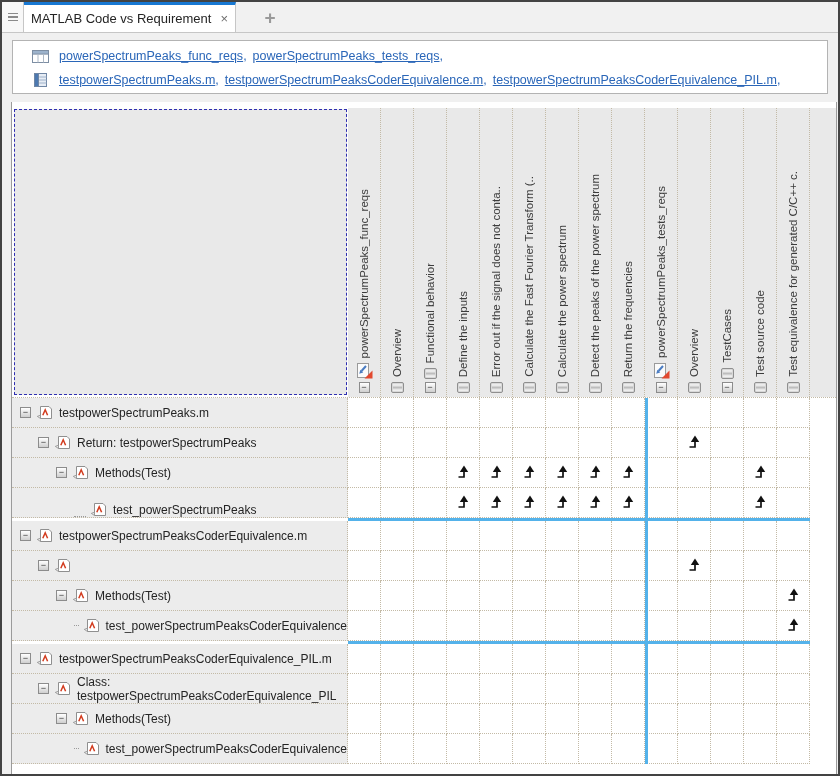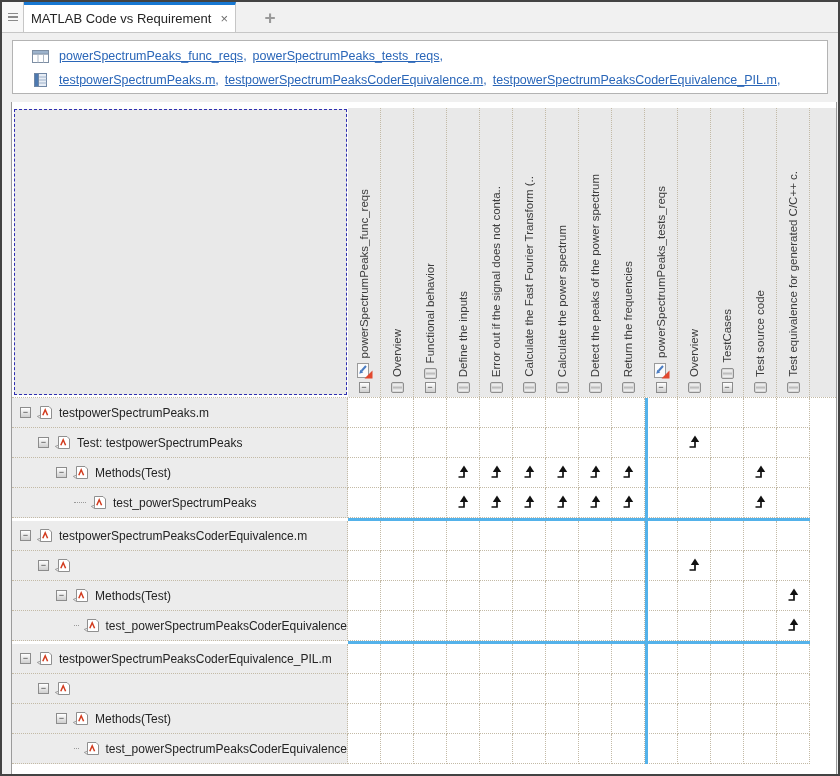--- a/index.html
+++ b/index.html
@@ -304,21 +304,21 @@
         <div class="mrow">
           <div class="rlabel" style="padding-left: 26px;">
             <div class="collapse">−</div>
             <span class="ricon">
               <svg width="17" height="15" viewBox="0 0 17 15">
                 <path d="M4.5 1.5 h8.5 l2.5 2.5 v9.5 h-11 z" fill="#ffffff" stroke="#8f8f8f"></path>
                 <path d="M4.5 13.5 l-3.2 -2.1 3.2 -1.3 z" fill="#e6e6e6" stroke="#8f8f8f" stroke-width="0.8"></path>
                 <path d="M6.8 10.2 L9.2 4.8 L11.6 10.2" stroke="#d23b1e" stroke-width="1.5" fill="none"></path>
               </svg>
             </span>
-            <span>Test: testpowerSpectrumPeaks</span>
+            <span>Return: testpowerSpectrumPeaks</span>
           </div>
           <div class="cell"></div>
           <div class="cell"></div>
           <div class="cell"></div>
           <div class="cell"></div>
           <div class="cell"></div>
           <div class="cell"></div>
           <div class="cell"></div>
           <div class="cell"></div>
           <div class="cell"></div>
@@ -387,95 +387,218 @@
           <div class="cell"></div>
           <div class="cell"></div>
           <div class="cell"></div>
           <div class="cell">
             <span><svg width="13" height="13" viewBox="0 0 13 13">
                 <path d="M1.5 12 H7 V6.5" stroke="#111111" stroke-width="1.7" fill="none"></path>
                 <path d="M7 0.5 L2.8 7 H11.2 Z" fill="#111111"></path>
               </svg></span>
           </div>
           <div class="cell"></div>
+        </div>
+        <div class="mrow">
+          <div class="rlabel" style="padding-left: 62px; align-items: flex-end;">
+            <div class="connector"></div>
+            <span class="ricon">
+              <svg width="17" height="15" viewBox="0 0 17 15">
+                <path d="M4.5 1.5 h8.5 l2.5 2.5 v9.5 h-11 z" fill="#ffffff" stroke="#8f8f8f"></path>
+                <path d="M4.5 13.5 l-3.2 -2.1 3.2 -1.3 z" fill="#e6e6e6" stroke="#8f8f8f" stroke-width="0.8"></path>
+                <path d="M6.8 10.2 L9.2 4.8 L11.6 10.2" stroke="#d23b1e" stroke-width="1.5" fill="none"></path>
+              </svg>
+            </span>
+            <span>test_powerSpectrumPeaks</span>
+          </div>
+          <div class="cell"></div>
+          <div class="cell"></div>
+          <div class="cell"></div>
+          <div class="cell">
+            <span><svg width="13" height="13" viewBox="0 0 13 13">
+                <path d="M1.5 12 H7 V6.5" stroke="#111111" stroke-width="1.7" fill="none"></path>
+                <path d="M7 0.5 L2.8 7 H11.2 Z" fill="#111111"></path>
+              </svg></span>
+          </div>
+          <div class="cell">
+            <span><svg width="13" height="13" viewBox="0 0 13 13">
+                <path d="M1.5 12 H7 V6.5" stroke="#111111" stroke-width="1.7" fill="none"></path>
+                <path d="M7 0.5 L2.8 7 H11.2 Z" fill="#111111"></path>
+              </svg></span>
+          </div>
+          <div class="cell">
+            <span><svg width="13" height="13" viewBox="0 0 13 13">
+                <path d="M1.5 12 H7 V6.5" stroke="#111111" stroke-width="1.7" fill="none"></path>
+                <path d="M7 0.5 L2.8 7 H11.2 Z" fill="#111111"></path>
+              </svg></span>
+          </div>
+          <div class="cell">
+            <span><svg width="13" height="13" viewBox="0 0 13 13">
+                <path d="M1.5 12 H7 V6.5" stroke="#111111" stroke-width="1.7" fill="none"></path>
+                <path d="M7 0.5 L2.8 7 H11.2 Z" fill="#111111"></path>
+              </svg></span>
+          </div>
+          <div class="cell">
+            <span><svg width="13" height="13" viewBox="0 0 13 13">
+                <path d="M1.5 12 H7 V6.5" stroke="#111111" stroke-width="1.7" fill="none"></path>
+                <path d="M7 0.5 L2.8 7 H11.2 Z" fill="#111111"></path>
+              </svg></span>
+          </div>
+          <div class="cell">
+            <span><svg width="13" height="13" viewBox="0 0 13 13">
+                <path d="M1.5 12 H7 V6.5" stroke="#111111" stroke-width="1.7" fill="none"></path>
+                <path d="M7 0.5 L2.8 7 H11.2 Z" fill="#111111"></path>
+              </svg></span>
+          </div>
+          <div class="cell"></div>
+          <div class="cell"></div>
+          <div class="cell"></div>
+          <div class="cell">
+            <span><svg width="13" height="13" viewBox="0 0 13 13">
+                <path d="M1.5 12 H7 V6.5" stroke="#111111" stroke-width="1.7" fill="none"></path>
+                <path d="M7 0.5 L2.8 7 H11.2 Z" fill="#111111"></path>
+              </svg></span>
+          </div>
+          <div class="cell"></div>
+        </div>
+        <div class="blocksep" style="background: rgb(84, 178, 234);"></div>
+        <div class="mrow">
+          <div class="rlabel" style="padding-left: 8px;">
+            <div class="collapse">−</div>
+            <span class="ricon">
+              <svg width="17" height="15" viewBox="0 0 17 15">
+                <path d="M4.5 1.5 h8.5 l2.5 2.5 v9.5 h-11 z" fill="#ffffff" stroke="#8f8f8f"></path>
+                <path d="M4.5 13.5 l-3.2 -2.1 3.2 -1.3 z" fill="#e6e6e6" stroke="#8f8f8f" stroke-width="0.8"></path>
+                <path d="M6.8 10.2 L9.2 4.8 L11.6 10.2" stroke="#d23b1e" stroke-width="1.5" fill="none"></path>
+              </svg>
+            </span>
+            <span>testpowerSpectrumPeaksCoderEquivalence.m</span>
+          </div>
+          <div class="cell"></div>
+          <div class="cell"></div>
+          <div class="cell"></div>
+          <div class="cell"></div>
+          <div class="cell"></div>
+          <div class="cell"></div>
+          <div class="cell"></div>
+          <div class="cell"></div>
+          <div class="cell"></div>
+          <div class="cell"></div>
+          <div class="cell"></div>
+          <div class="cell"></div>
+          <div class="cell"></div>
+          <div class="cell"></div>
+        </div>
+        <div class="mrow">
+          <div class="rlabel" style="padding-left: 26px;">
+            <div class="collapse">−</div>
+            <span class="ricon">
+              <svg width="17" height="15" viewBox="0 0 17 15">
+                <path d="M4.5 1.5 h8.5 l2.5 2.5 v9.5 h-11 z" fill="#ffffff" stroke="#8f8f8f"></path>
+                <path d="M4.5 13.5 l-3.2 -2.1 3.2 -1.3 z" fill="#e6e6e6" stroke="#8f8f8f" stroke-width="0.8"></path>
+                <path d="M6.8 10.2 L9.2 4.8 L11.6 10.2" stroke="#d23b1e" stroke-width="1.5" fill="none"></path>
+              </svg>
+            </span>
+          </div>
+          <div class="cell"></div>
+          <div class="cell"></div>
+          <div class="cell"></div>
+          <div class="cell"></div>
+          <div class="cell"></div>
+          <div class="cell"></div>
+          <div class="cell"></div>
+          <div class="cell"></div>
+          <div class="cell"></div>
+          <div class="cell"></div>
+          <div class="cell">
+            <span><svg width="13" height="13" viewBox="0 0 13 13">
+                <path d="M1.5 12 H7 V6.5" stroke="#111111" stroke-width="1.7" fill="none"></path>
+                <path d="M7 0.5 L2.8 7 H11.2 Z" fill="#111111"></path>
+              </svg></span>
+          </div>
+          <div class="cell"></div>
+          <div class="cell"></div>
+          <div class="cell"></div>
+        </div>
+        <div class="mrow">
+          <div class="rlabel" style="padding-left: 44px;">
+            <div class="collapse">−</div>
+            <span class="ricon">
+              <svg width="17" height="15" viewBox="0 0 17 15">
+                <path d="M4.5 1.5 h8.5 l2.5 2.5 v9.5 h-11 z" fill="#ffffff" stroke="#8f8f8f"></path>
+                <path d="M4.5 13.5 l-3.2 -2.1 3.2 -1.3 z" fill="#e6e6e6" stroke="#8f8f8f" stroke-width="0.8"></path>
+                <path d="M6.8 10.2 L9.2 4.8 L11.6 10.2" stroke="#d23b1e" stroke-width="1.5" fill="none"></path>
+              </svg>
+            </span>
+            <span>Methods(Test)</span>
+          </div>
+          <div class="cell"></div>
+          <div class="cell"></div>
+          <div class="cell"></div>
+          <div class="cell"></div>
+          <div class="cell"></div>
+          <div class="cell"></div>
+          <div class="cell"></div>
+          <div class="cell"></div>
+          <div class="cell"></div>
+          <div class="cell"></div>
+          <div class="cell"></div>
+          <div class="cell"></div>
+          <div class="cell"></div>
+          <div class="cell">
+            <span><svg width="13" height="13" viewBox="0 0 13 13">
+                <path d="M1.5 12 H7 V6.5" stroke="#111111" stroke-width="1.7" fill="none"></path>
+                <path d="M7 0.5 L2.8 7 H11.2 Z" fill="#111111"></path>
+              </svg></span>
+          </div>
         </div>
         <div class="mrow">
           <div class="rlabel" style="padding-left: 62px;">
             <div class="connector"></div>
             <span class="ricon">
               <svg width="17" height="15" viewBox="0 0 17 15">
                 <path d="M4.5 1.5 h8.5 l2.5 2.5 v9.5 h-11 z" fill="#ffffff" stroke="#8f8f8f"></path>
                 <path d="M4.5 13.5 l-3.2 -2.1 3.2 -1.3 z" fill="#e6e6e6" stroke="#8f8f8f" stroke-width="0.8"></path>
                 <path d="M6.8 10.2 L9.2 4.8 L11.6 10.2" stroke="#d23b1e" stroke-width="1.5" fill="none"></path>
               </svg>
             </span>
-            <span>test_powerSpectrumPeaks</span>
-          </div>
-          <div class="cell"></div>
-          <div class="cell"></div>
-          <div class="cell"></div>
-          <div class="cell">
-            <span><svg width="13" height="13" viewBox="0 0 13 13">
-                <path d="M1.5 12 H7 V6.5" stroke="#111111" stroke-width="1.7" fill="none"></path>
-                <path d="M7 0.5 L2.8 7 H11.2 Z" fill="#111111"></path>
-              </svg></span>
-          </div>
-          <div class="cell">
-            <span><svg width="13" height="13" viewBox="0 0 13 13">
-                <path d="M1.5 12 H7 V6.5" stroke="#111111" stroke-width="1.7" fill="none"></path>
-                <path d="M7 0.5 L2.8 7 H11.2 Z" fill="#111111"></path>
-              </svg></span>
-          </div>
-          <div class="cell">
-            <span><svg width="13" height="13" viewBox="0 0 13 13">
-                <path d="M1.5 12 H7 V6.5" stroke="#111111" stroke-width="1.7" fill="none"></path>
-                <path d="M7 0.5 L2.8 7 H11.2 Z" fill="#111111"></path>
-              </svg></span>
-          </div>
-          <div class="cell">
-            <span><svg width="13" height="13" viewBox="0 0 13 13">
-                <path d="M1.5 12 H7 V6.5" stroke="#111111" stroke-width="1.7" fill="none"></path>
-                <path d="M7 0.5 L2.8 7 H11.2 Z" fill="#111111"></path>
-              </svg></span>
-          </div>
-          <div class="cell">
-            <span><svg width="13" height="13" viewBox="0 0 13 13">
-                <path d="M1.5 12 H7 V6.5" stroke="#111111" stroke-width="1.7" fill="none"></path>
-                <path d="M7 0.5 L2.8 7 H11.2 Z" fill="#111111"></path>
-              </svg></span>
-          </div>
-          <div class="cell">
-            <span><svg width="13" height="13" viewBox="0 0 13 13">
-                <path d="M1.5 12 H7 V6.5" stroke="#111111" stroke-width="1.7" fill="none"></path>
-                <path d="M7 0.5 L2.8 7 H11.2 Z" fill="#111111"></path>
-              </svg></span>
-          </div>
-          <div class="cell"></div>
-          <div class="cell"></div>
-          <div class="cell"></div>
-          <div class="cell">
-            <span><svg width="13" height="13" viewBox="0 0 13 13">
-                <path d="M1.5 12 H7 V6.5" stroke="#111111" stroke-width="1.7" fill="none"></path>
-                <path d="M7 0.5 L2.8 7 H11.2 Z" fill="#111111"></path>
-              </svg></span>
-          </div>
-          <div class="cell"></div>
+            <span>test_powerSpectrumPeaksCoderEquivalence</span>
+          </div>
+          <div class="cell"></div>
+          <div class="cell"></div>
+          <div class="cell"></div>
+          <div class="cell"></div>
+          <div class="cell"></div>
+          <div class="cell"></div>
+          <div class="cell"></div>
+          <div class="cell"></div>
+          <div class="cell"></div>
+          <div class="cell"></div>
+          <div class="cell"></div>
+          <div class="cell"></div>
+          <div class="cell"></div>
+          <div class="cell">
+            <span><svg width="13" height="13" viewBox="0 0 13 13">
+                <path d="M1.5 12 H7 V6.5" stroke="#111111" stroke-width="1.7" fill="none"></path>
+                <path d="M7 0.5 L2.8 7 H11.2 Z" fill="#111111"></path>
+              </svg></span>
+          </div>
         </div>
         <div class="blocksep" style="background: rgb(84, 178, 234);"></div>
         <div class="mrow">
           <div class="rlabel" style="padding-left: 8px;">
             <div class="collapse">−</div>
             <span class="ricon">
               <svg width="17" height="15" viewBox="0 0 17 15">
                 <path d="M4.5 1.5 h8.5 l2.5 2.5 v9.5 h-11 z" fill="#ffffff" stroke="#8f8f8f"></path>
                 <path d="M4.5 13.5 l-3.2 -2.1 3.2 -1.3 z" fill="#e6e6e6" stroke="#8f8f8f" stroke-width="0.8"></path>
                 <path d="M6.8 10.2 L9.2 4.8 L11.6 10.2" stroke="#d23b1e" stroke-width="1.5" fill="none"></path>
               </svg>
             </span>
-            <span>testpowerSpectrumPeaksCoderEquivalence.m</span>
+            <span>testpowerSpectrumPeaksCoderEquivalence_PIL.m</span>
           </div>
           <div class="cell"></div>
           <div class="cell"></div>
           <div class="cell"></div>
           <div class="cell"></div>
           <div class="cell"></div>
           <div class="cell"></div>
           <div class="cell"></div>
           <div class="cell"></div>
           <div class="cell"></div>
@@ -488,143 +611,21 @@
         <div class="mrow">
           <div class="rlabel" style="padding-left: 26px;">
             <div class="collapse">−</div>
             <span class="ricon">
               <svg width="17" height="15" viewBox="0 0 17 15">
                 <path d="M4.5 1.5 h8.5 l2.5 2.5 v9.5 h-11 z" fill="#ffffff" stroke="#8f8f8f"></path>
                 <path d="M4.5 13.5 l-3.2 -2.1 3.2 -1.3 z" fill="#e6e6e6" stroke="#8f8f8f" stroke-width="0.8"></path>
                 <path d="M6.8 10.2 L9.2 4.8 L11.6 10.2" stroke="#d23b1e" stroke-width="1.5" fill="none"></path>
               </svg>
             </span>
-          </div>
-          <div class="cell"></div>
-          <div class="cell"></div>
-          <div class="cell"></div>
-          <div class="cell"></div>
-          <div class="cell"></div>
-          <div class="cell"></div>
-          <div class="cell"></div>
-          <div class="cell"></div>
-          <div class="cell"></div>
-          <div class="cell"></div>
-          <div class="cell">
-            <span><svg width="13" height="13" viewBox="0 0 13 13">
-                <path d="M1.5 12 H7 V6.5" stroke="#111111" stroke-width="1.7" fill="none"></path>
-                <path d="M7 0.5 L2.8 7 H11.2 Z" fill="#111111"></path>
-              </svg></span>
-          </div>
-          <div class="cell"></div>
-          <div class="cell"></div>
-          <div class="cell"></div>
-        </div>
-        <div class="mrow">
-          <div class="rlabel" style="padding-left: 44px;">
-            <div class="collapse">−</div>
-            <span class="ricon">
-              <svg width="17" height="15" viewBox="0 0 17 15">
-                <path d="M4.5 1.5 h8.5 l2.5 2.5 v9.5 h-11 z" fill="#ffffff" stroke="#8f8f8f"></path>
-                <path d="M4.5 13.5 l-3.2 -2.1 3.2 -1.3 z" fill="#e6e6e6" stroke="#8f8f8f" stroke-width="0.8"></path>
-                <path d="M6.8 10.2 L9.2 4.8 L11.6 10.2" stroke="#d23b1e" stroke-width="1.5" fill="none"></path>
-              </svg>
-            </span>
-            <span>Methods(Test)</span>
-          </div>
-          <div class="cell"></div>
-          <div class="cell"></div>
-          <div class="cell"></div>
-          <div class="cell"></div>
-          <div class="cell"></div>
-          <div class="cell"></div>
-          <div class="cell"></div>
-          <div class="cell"></div>
-          <div class="cell"></div>
-          <div class="cell"></div>
-          <div class="cell"></div>
-          <div class="cell"></div>
-          <div class="cell"></div>
-          <div class="cell">
-            <span><svg width="13" height="13" viewBox="0 0 13 13">
-                <path d="M1.5 12 H7 V6.5" stroke="#111111" stroke-width="1.7" fill="none"></path>
-                <path d="M7 0.5 L2.8 7 H11.2 Z" fill="#111111"></path>
-              </svg></span>
-          </div>
-        </div>
-        <div class="mrow">
-          <div class="rlabel" style="padding-left: 62px;">
-            <div class="connector"></div>
-            <span class="ricon">
-              <svg width="17" height="15" viewBox="0 0 17 15">
-                <path d="M4.5 1.5 h8.5 l2.5 2.5 v9.5 h-11 z" fill="#ffffff" stroke="#8f8f8f"></path>
-                <path d="M4.5 13.5 l-3.2 -2.1 3.2 -1.3 z" fill="#e6e6e6" stroke="#8f8f8f" stroke-width="0.8"></path>
-                <path d="M6.8 10.2 L9.2 4.8 L11.6 10.2" stroke="#d23b1e" stroke-width="1.5" fill="none"></path>
-              </svg>
-            </span>
-            <span>test_powerSpectrumPeaksCoderEquivalence</span>
-          </div>
-          <div class="cell"></div>
-          <div class="cell"></div>
-          <div class="cell"></div>
-          <div class="cell"></div>
-          <div class="cell"></div>
-          <div class="cell"></div>
-          <div class="cell"></div>
-          <div class="cell"></div>
-          <div class="cell"></div>
-          <div class="cell"></div>
-          <div class="cell"></div>
-          <div class="cell"></div>
-          <div class="cell"></div>
-          <div class="cell">
-            <span><svg width="13" height="13" viewBox="0 0 13 13">
-                <path d="M1.5 12 H7 V6.5" stroke="#111111" stroke-width="1.7" fill="none"></path>
-                <path d="M7 0.5 L2.8 7 H11.2 Z" fill="#111111"></path>
-              </svg></span>
-          </div>
-        </div>
-        <div class="blocksep" style="background: rgb(84, 178, 234);"></div>
-        <div class="mrow">
-          <div class="rlabel" style="padding-left: 8px;">
-            <div class="collapse">−</div>
-            <span class="ricon">
-              <svg width="17" height="15" viewBox="0 0 17 15">
-                <path d="M4.5 1.5 h8.5 l2.5 2.5 v9.5 h-11 z" fill="#ffffff" stroke="#8f8f8f"></path>
-                <path d="M4.5 13.5 l-3.2 -2.1 3.2 -1.3 z" fill="#e6e6e6" stroke="#8f8f8f" stroke-width="0.8"></path>
-                <path d="M6.8 10.2 L9.2 4.8 L11.6 10.2" stroke="#d23b1e" stroke-width="1.5" fill="none"></path>
-              </svg>
-            </span>
-            <span>testpowerSpectrumPeaksCoderEquivalence_PIL.m</span>
-          </div>
-          <div class="cell"></div>
-          <div class="cell"></div>
-          <div class="cell"></div>
-          <div class="cell"></div>
-          <div class="cell"></div>
-          <div class="cell"></div>
-          <div class="cell"></div>
-          <div class="cell"></div>
-          <div class="cell"></div>
-          <div class="cell"></div>
-          <div class="cell"></div>
-          <div class="cell"></div>
-          <div class="cell"></div>
-          <div class="cell"></div>
-        </div>
-        <div class="mrow">
-          <div class="rlabel" style="padding-left: 26px;">
-            <div class="collapse">−</div>
-            <span class="ricon">
-              <svg width="17" height="15" viewBox="0 0 17 15">
-                <path d="M4.5 1.5 h8.5 l2.5 2.5 v9.5 h-11 z" fill="#ffffff" stroke="#8f8f8f"></path>
-                <path d="M4.5 13.5 l-3.2 -2.1 3.2 -1.3 z" fill="#e6e6e6" stroke="#8f8f8f" stroke-width="0.8"></path>
-                <path d="M6.8 10.2 L9.2 4.8 L11.6 10.2" stroke="#d23b1e" stroke-width="1.5" fill="none"></path>
-              </svg>
-            </span>
+            <span>Class: testpowerSpectrumPeaksCoderEquivalence_PIL</span>
           </div>
           <div class="cell"></div>
           <div class="cell"></div>
           <div class="cell"></div>
           <div class="cell"></div>
           <div class="cell"></div>
           <div class="cell"></div>
           <div class="cell"></div>
           <div class="cell"></div>
           <div class="cell"></div>

